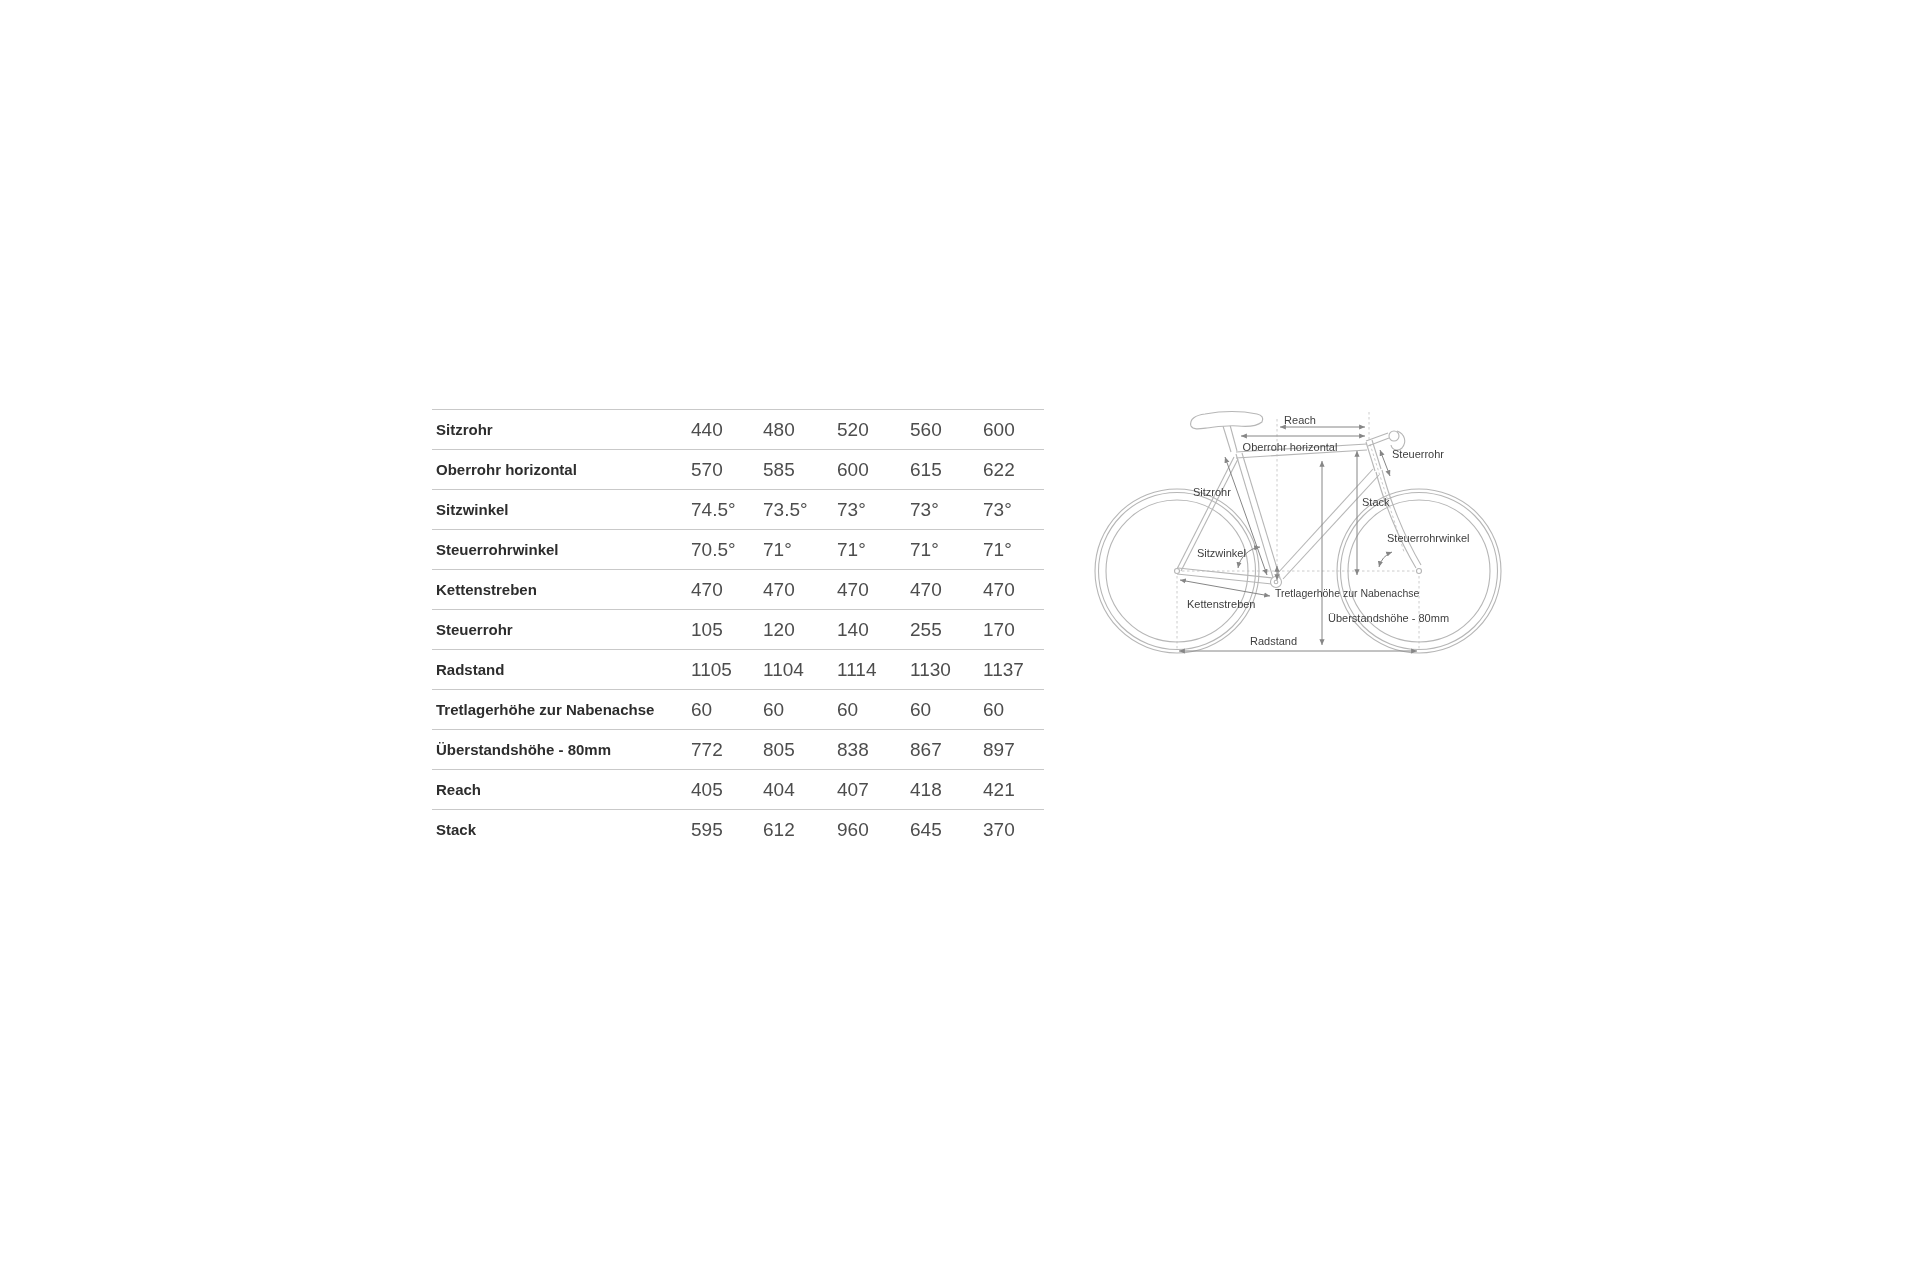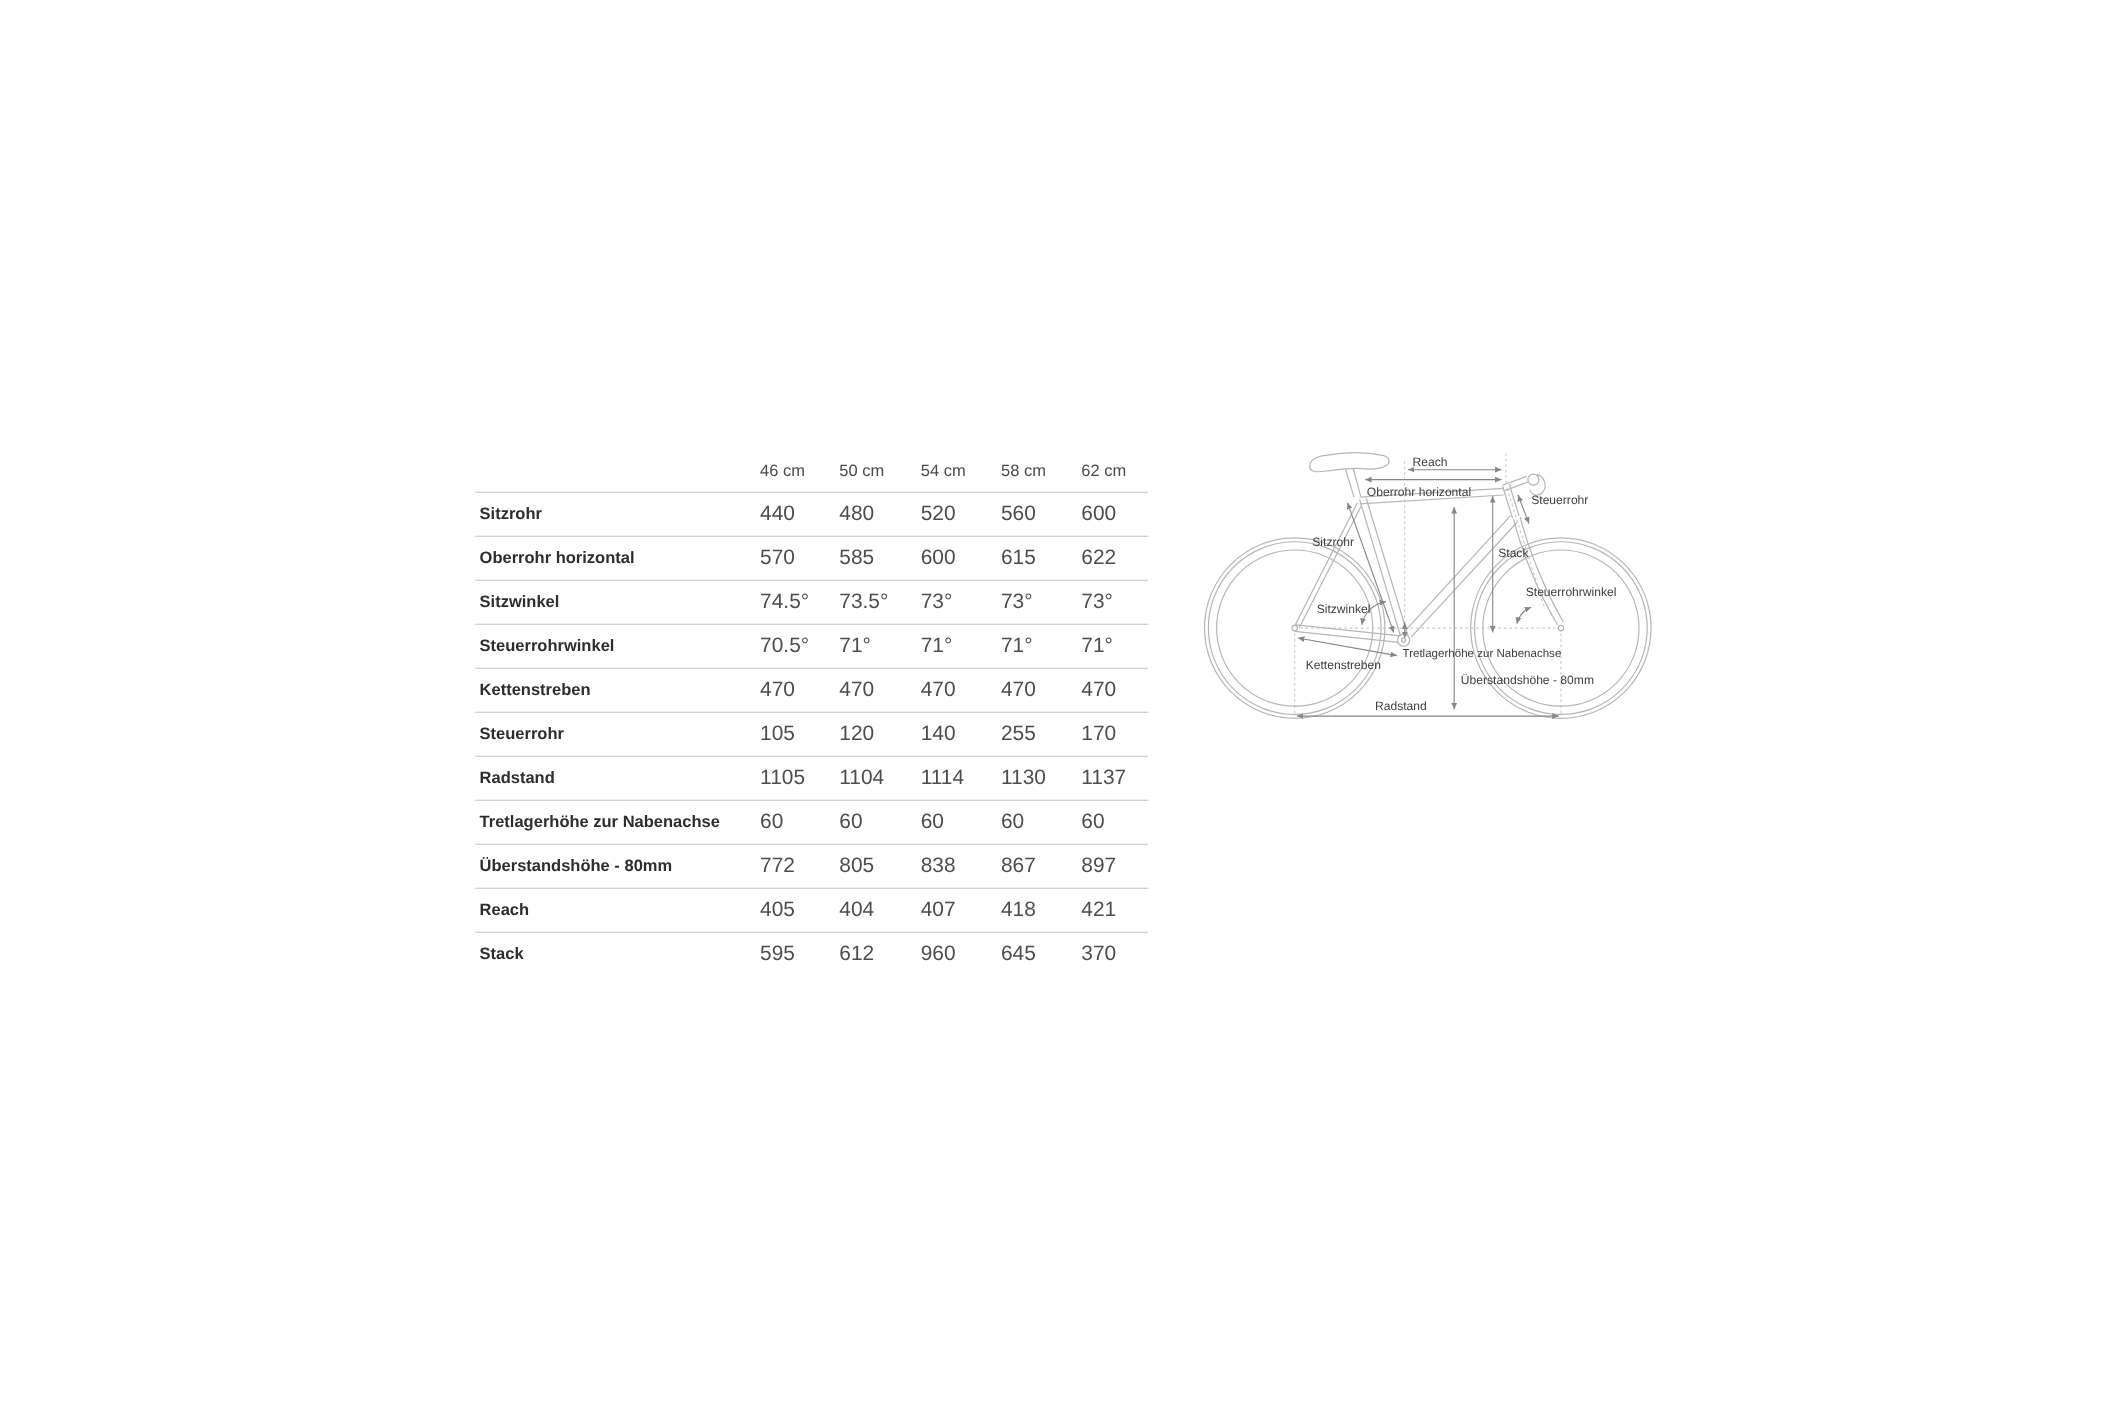--- a/index.html
+++ b/index.html
@@ -25,28 +25,20 @@
   .lbl{font-family:"Liberation Sans","DejaVu Sans",sans-serif;
        font-size:11px;fill:#3e3e3e;}
   .lbl.small{font-size:10.5px;}
 </style>
 </head>
 <body>
 
 <main>
 
   <section class="geo-table">
-    <div class="grid thead">
-      <div class="cell label"></div>
-      <div class="cell">46 cm</div>
-      <div class="cell">50 cm</div>
-      <div class="cell">54 cm</div>
-      <div class="cell">58 cm</div>
-      <div class="cell">62 cm</div>
-    </div>
 
     <div class="grid trow">
       <div class="cell label">Sitzrohr</div>
       <div class="cell val">440</div>
       <div class="cell val">480</div>
       <div class="cell val">520</div>
       <div class="cell val">560</div>
       <div class="cell val">600</div>
     </div>
     <div class="grid trow">

